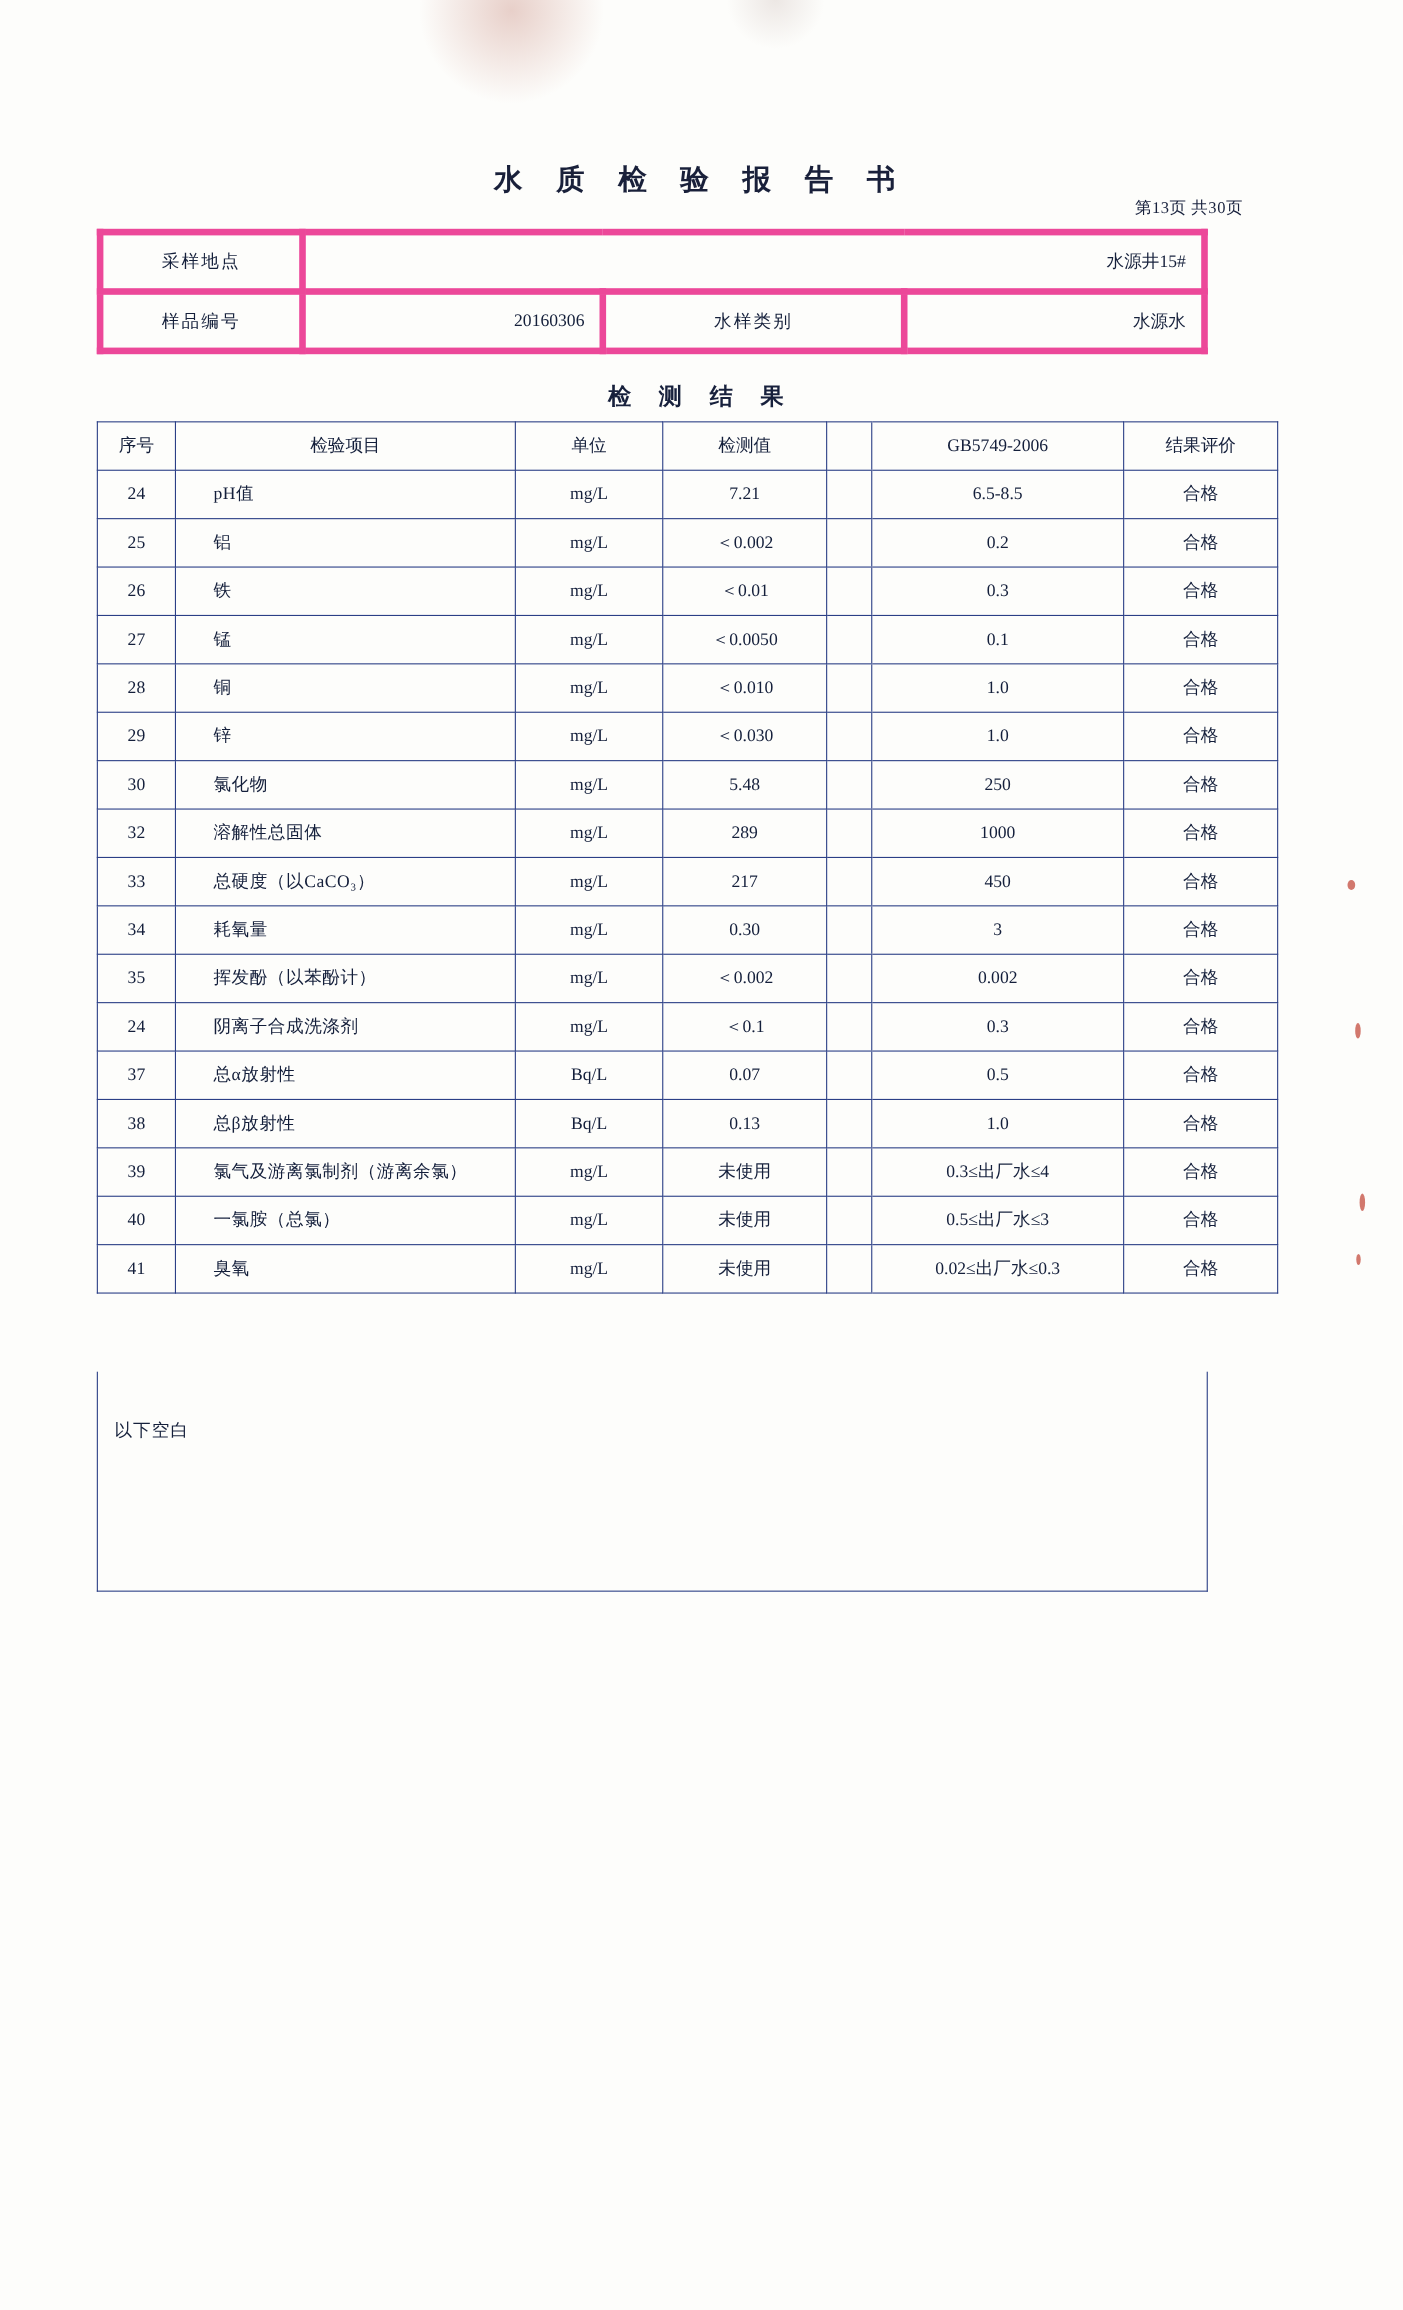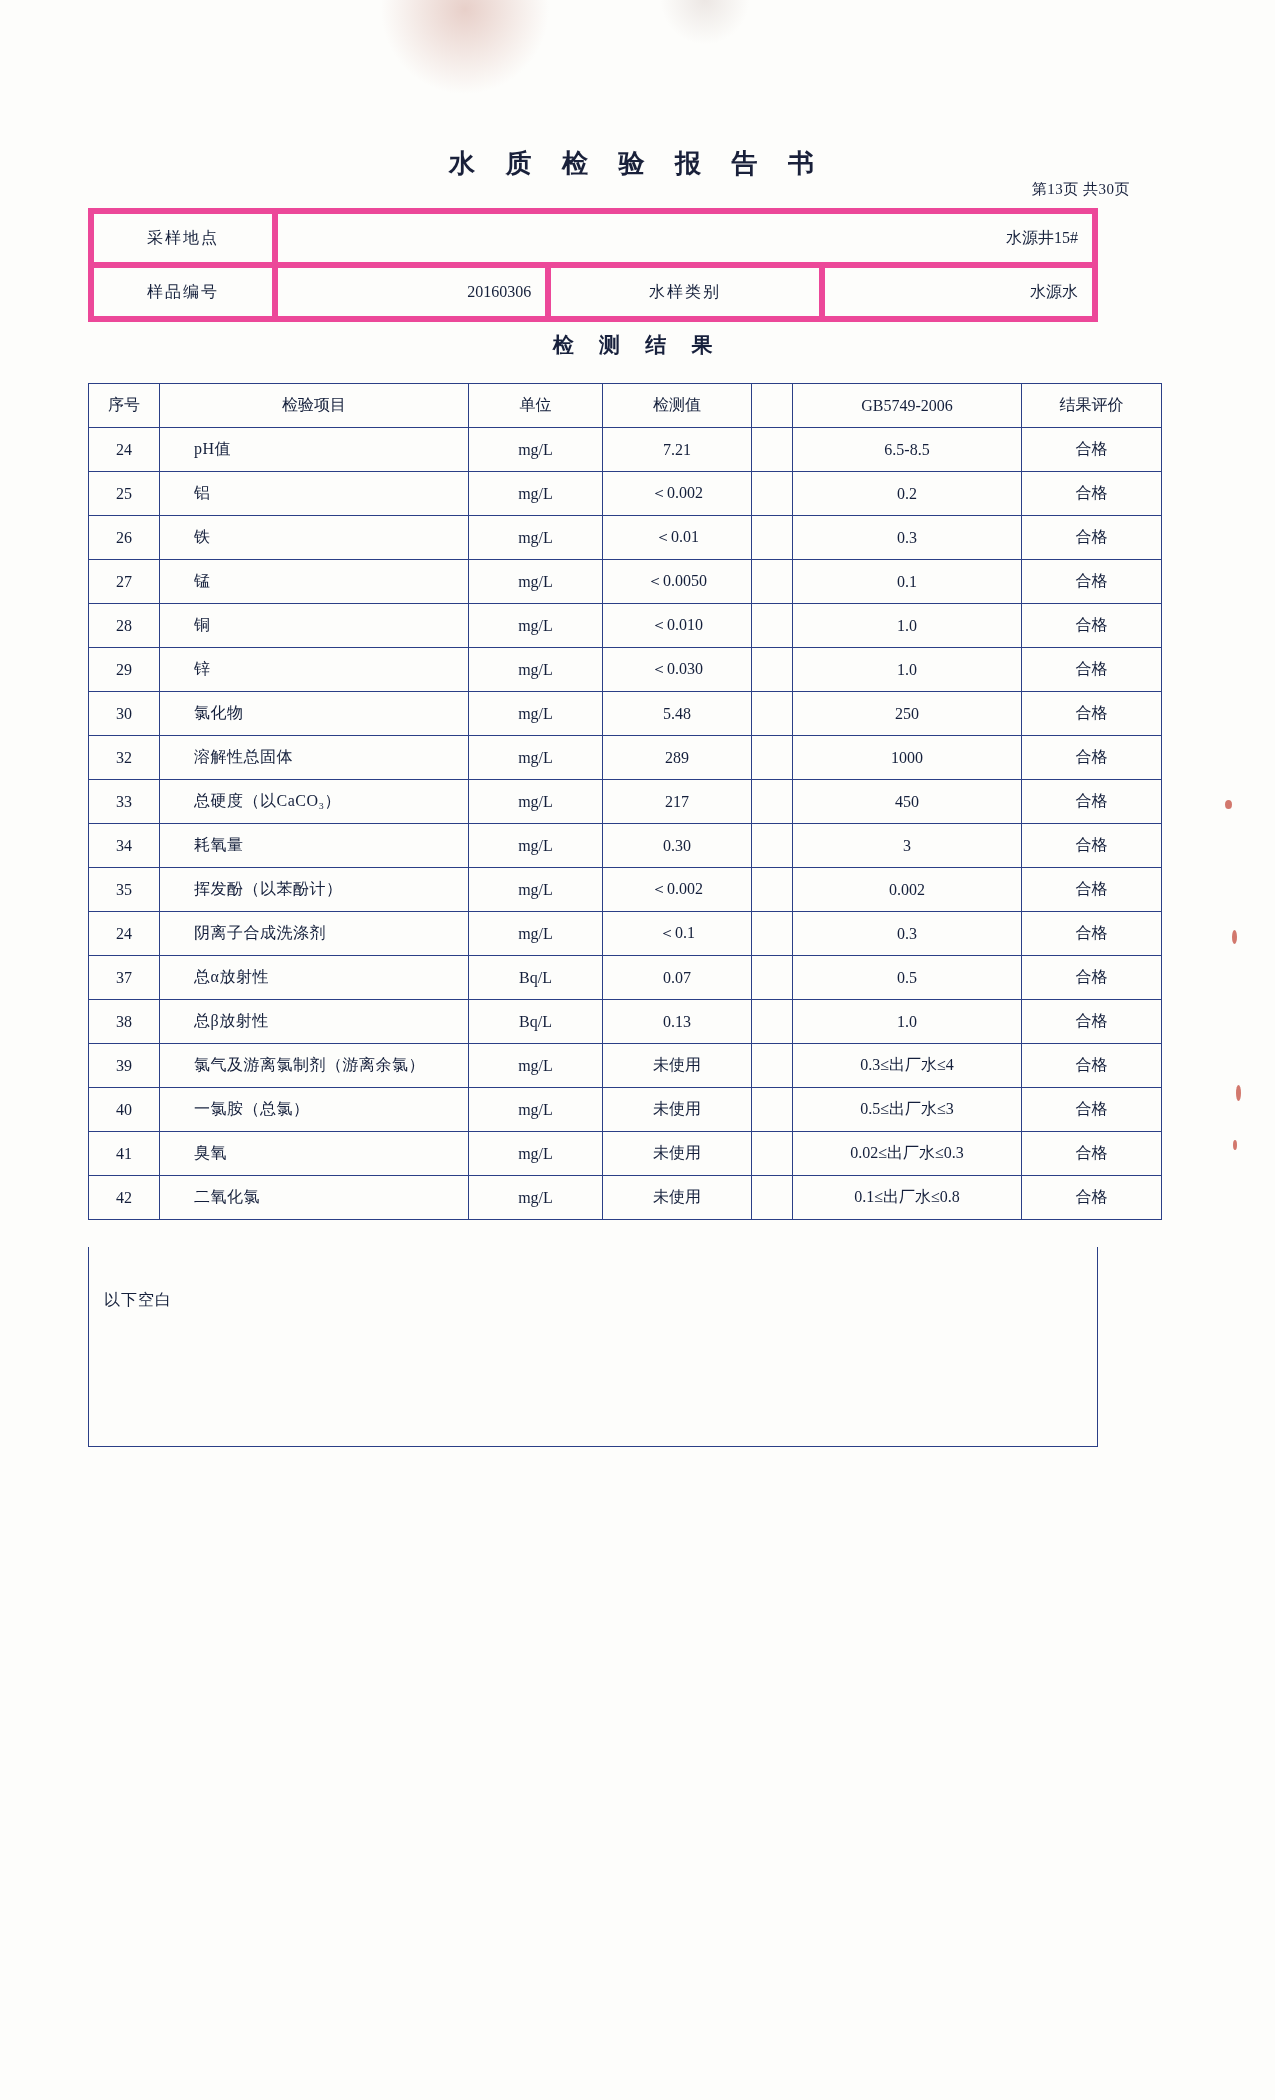--- a/index.html
+++ b/index.html
@@ -94,21 +94,21 @@
     text-align: center;
     letter-spacing: 2px;
   }
   .info-table td.val {
     text-align: right;
   }
 
   .section-title {
     position: absolute;
     left: 0;
-    top: 331px;
+    top: 346px;
     width: 1275px;
     text-align: center;
     font-size: 21px;
     font-weight: bold;
     letter-spacing: 10px;
     color: #17203c;
   }
 
   
   .result-table {
@@ -362,26 +362,17 @@
       </tr>
       <tr>
         <td class="col-no no">41</td>
         <td class="col-item item">臭氧</td>
         <td class="col-unit">mg/L</td>
         <td class="col-value">未使用</td>
         <td class="col-gap gapcell"></td>
         <td class="col-std">0.02≤出厂水≤0.3</td>
         <td class="col-eval">合格</td>
       </tr>
-      <tr>
-        <td class="col-no no">42</td>
-        <td class="col-item item">二氧化氯</td>
-        <td class="col-unit">mg/L</td>
-        <td class="col-value">未使用</td>
-        <td class="col-gap gapcell"></td>
-        <td class="col-std">0.1≤出厂水≤0.8</td>
-        <td class="col-eval">合格</td>
-      </tr>
     </tbody>
 </table>
 
 <div class="blank-box"></div>
 <div class="blank-text">以下空白</div>
 
 </body></html>

